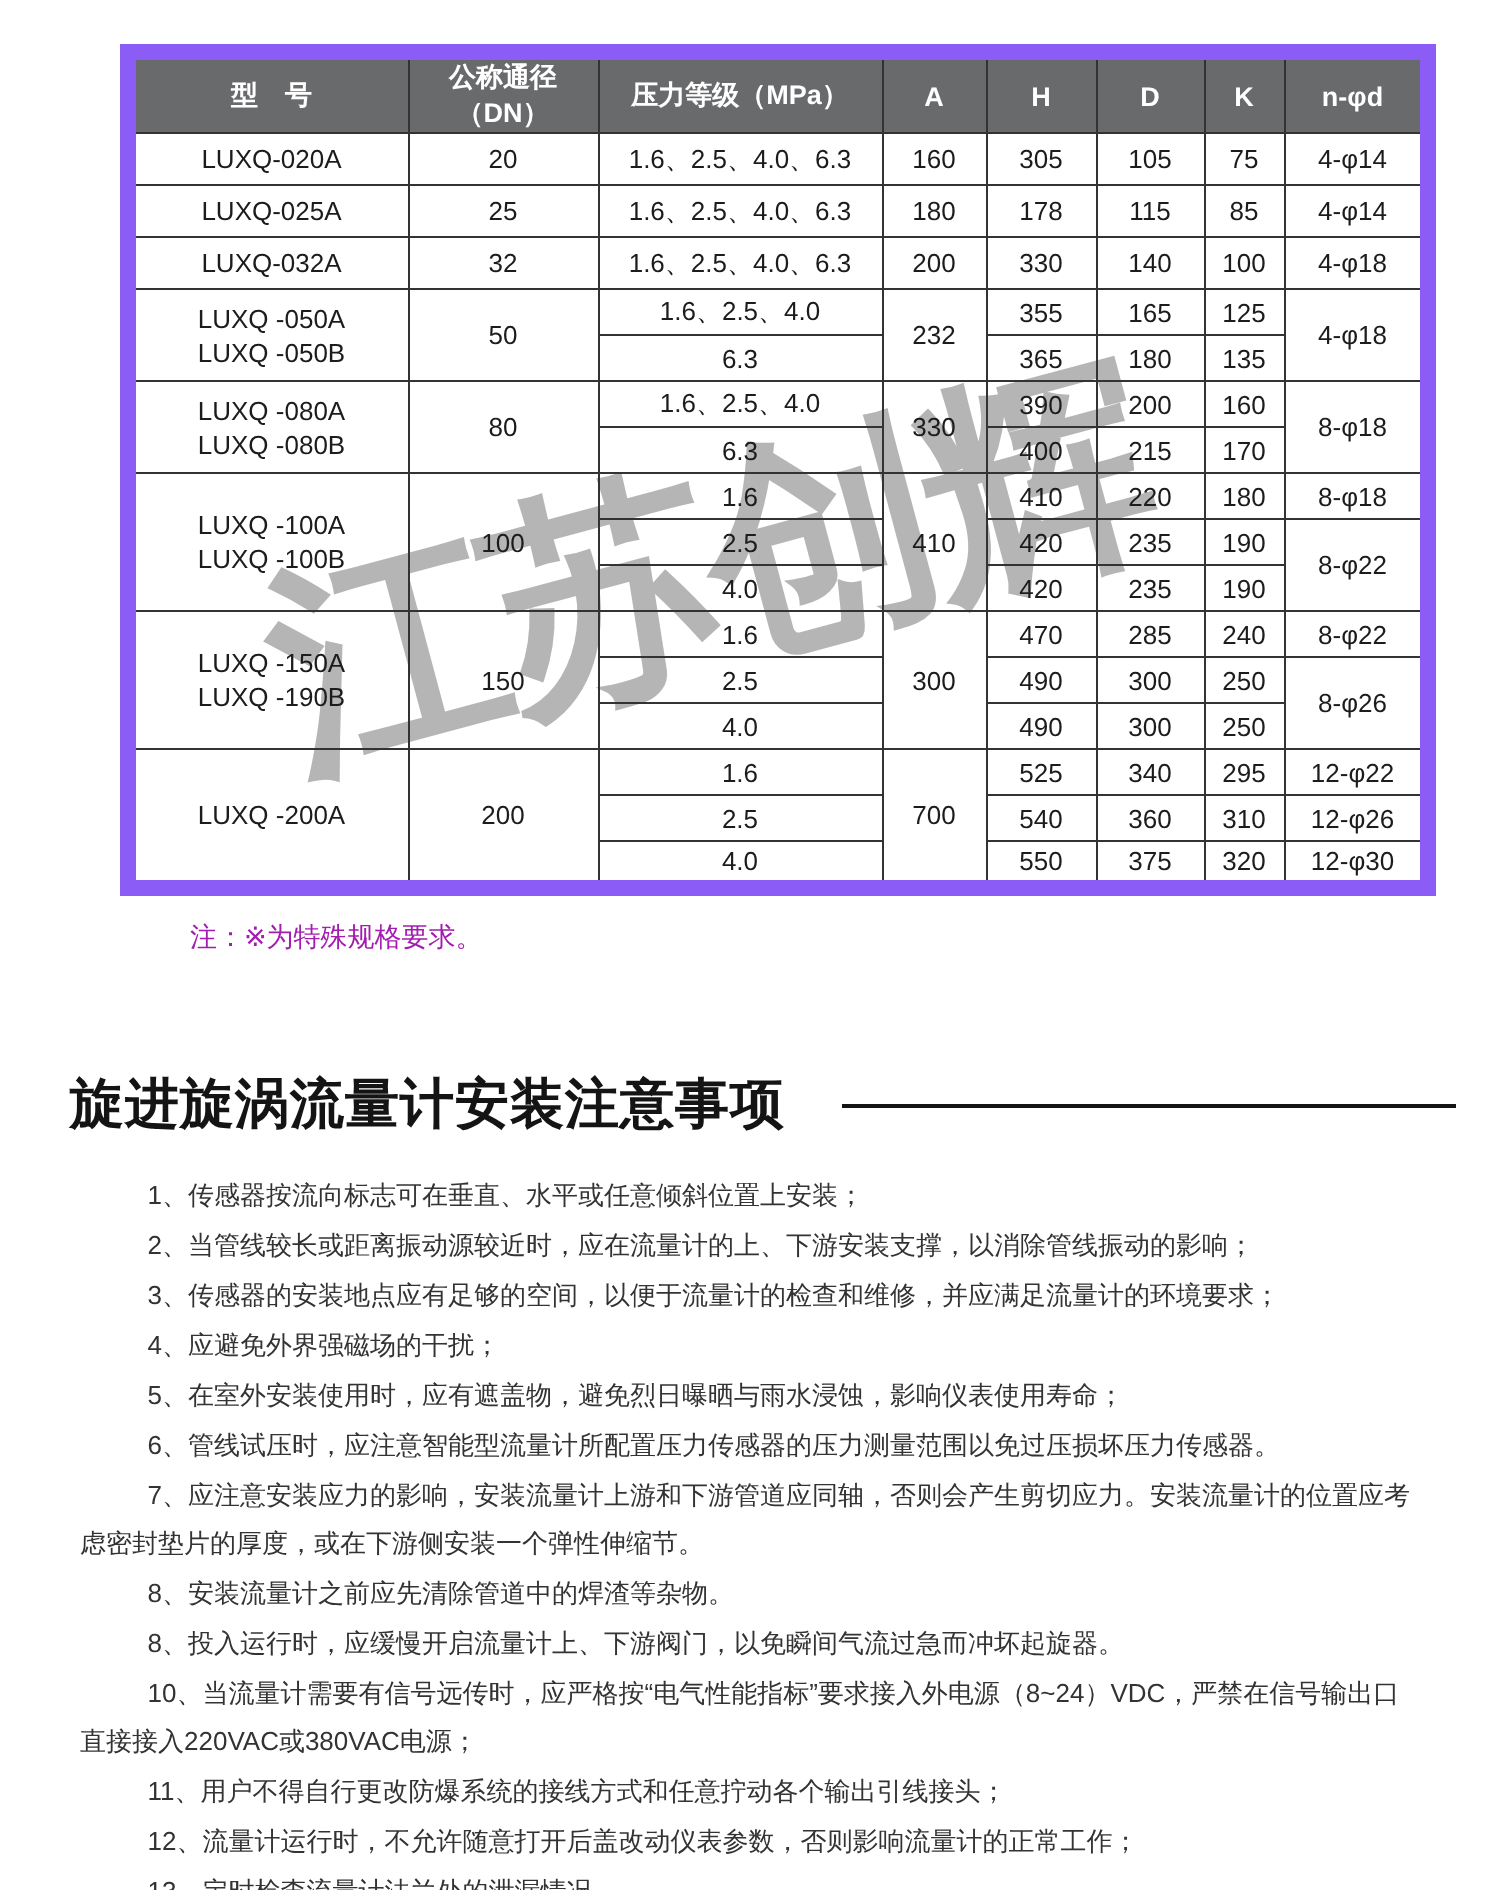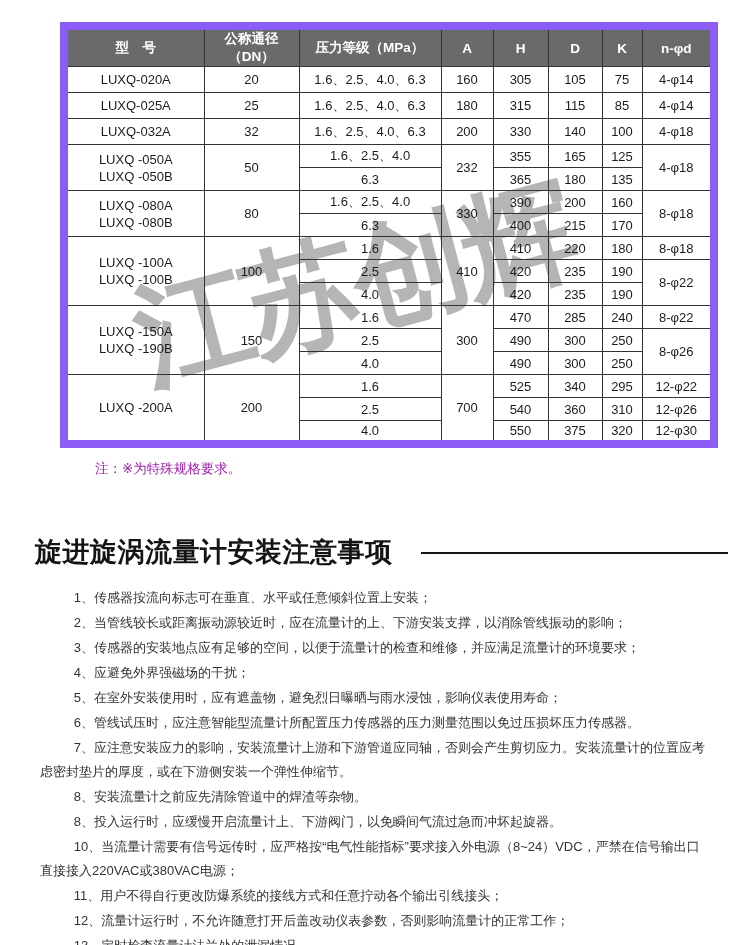--- a/index.html
+++ b/index.html
@@ -93,21 +93,21 @@
             <td class="cell-h">305</td>
             <td class="cell-d">105</td>
             <td class="cell-k">75</td>
             <td class="cell-n">4-φ14</td>
           </tr>
           <tr class="single">
             <td class="cell-model">LUXQ-025A</td>
             <td class="cell-dn">25</td>
             <td class="cell-pressure">1.6、2.5、4.0、6.3</td>
             <td class="cell-a">180</td>
-            <td class="cell-h">315</td>
+            <td class="cell-h">178</td>
             <td class="cell-d">115</td>
             <td class="cell-k">85</td>
             <td class="cell-n">4-φ14</td>
           </tr>
           <tr class="single">
             <td class="cell-model">LUXQ-032A</td>
             <td class="cell-dn">32</td>
             <td class="cell-pressure">1.6、2.5、4.0、6.3</td>
             <td class="cell-a">200</td>
             <td class="cell-h">330</td>

